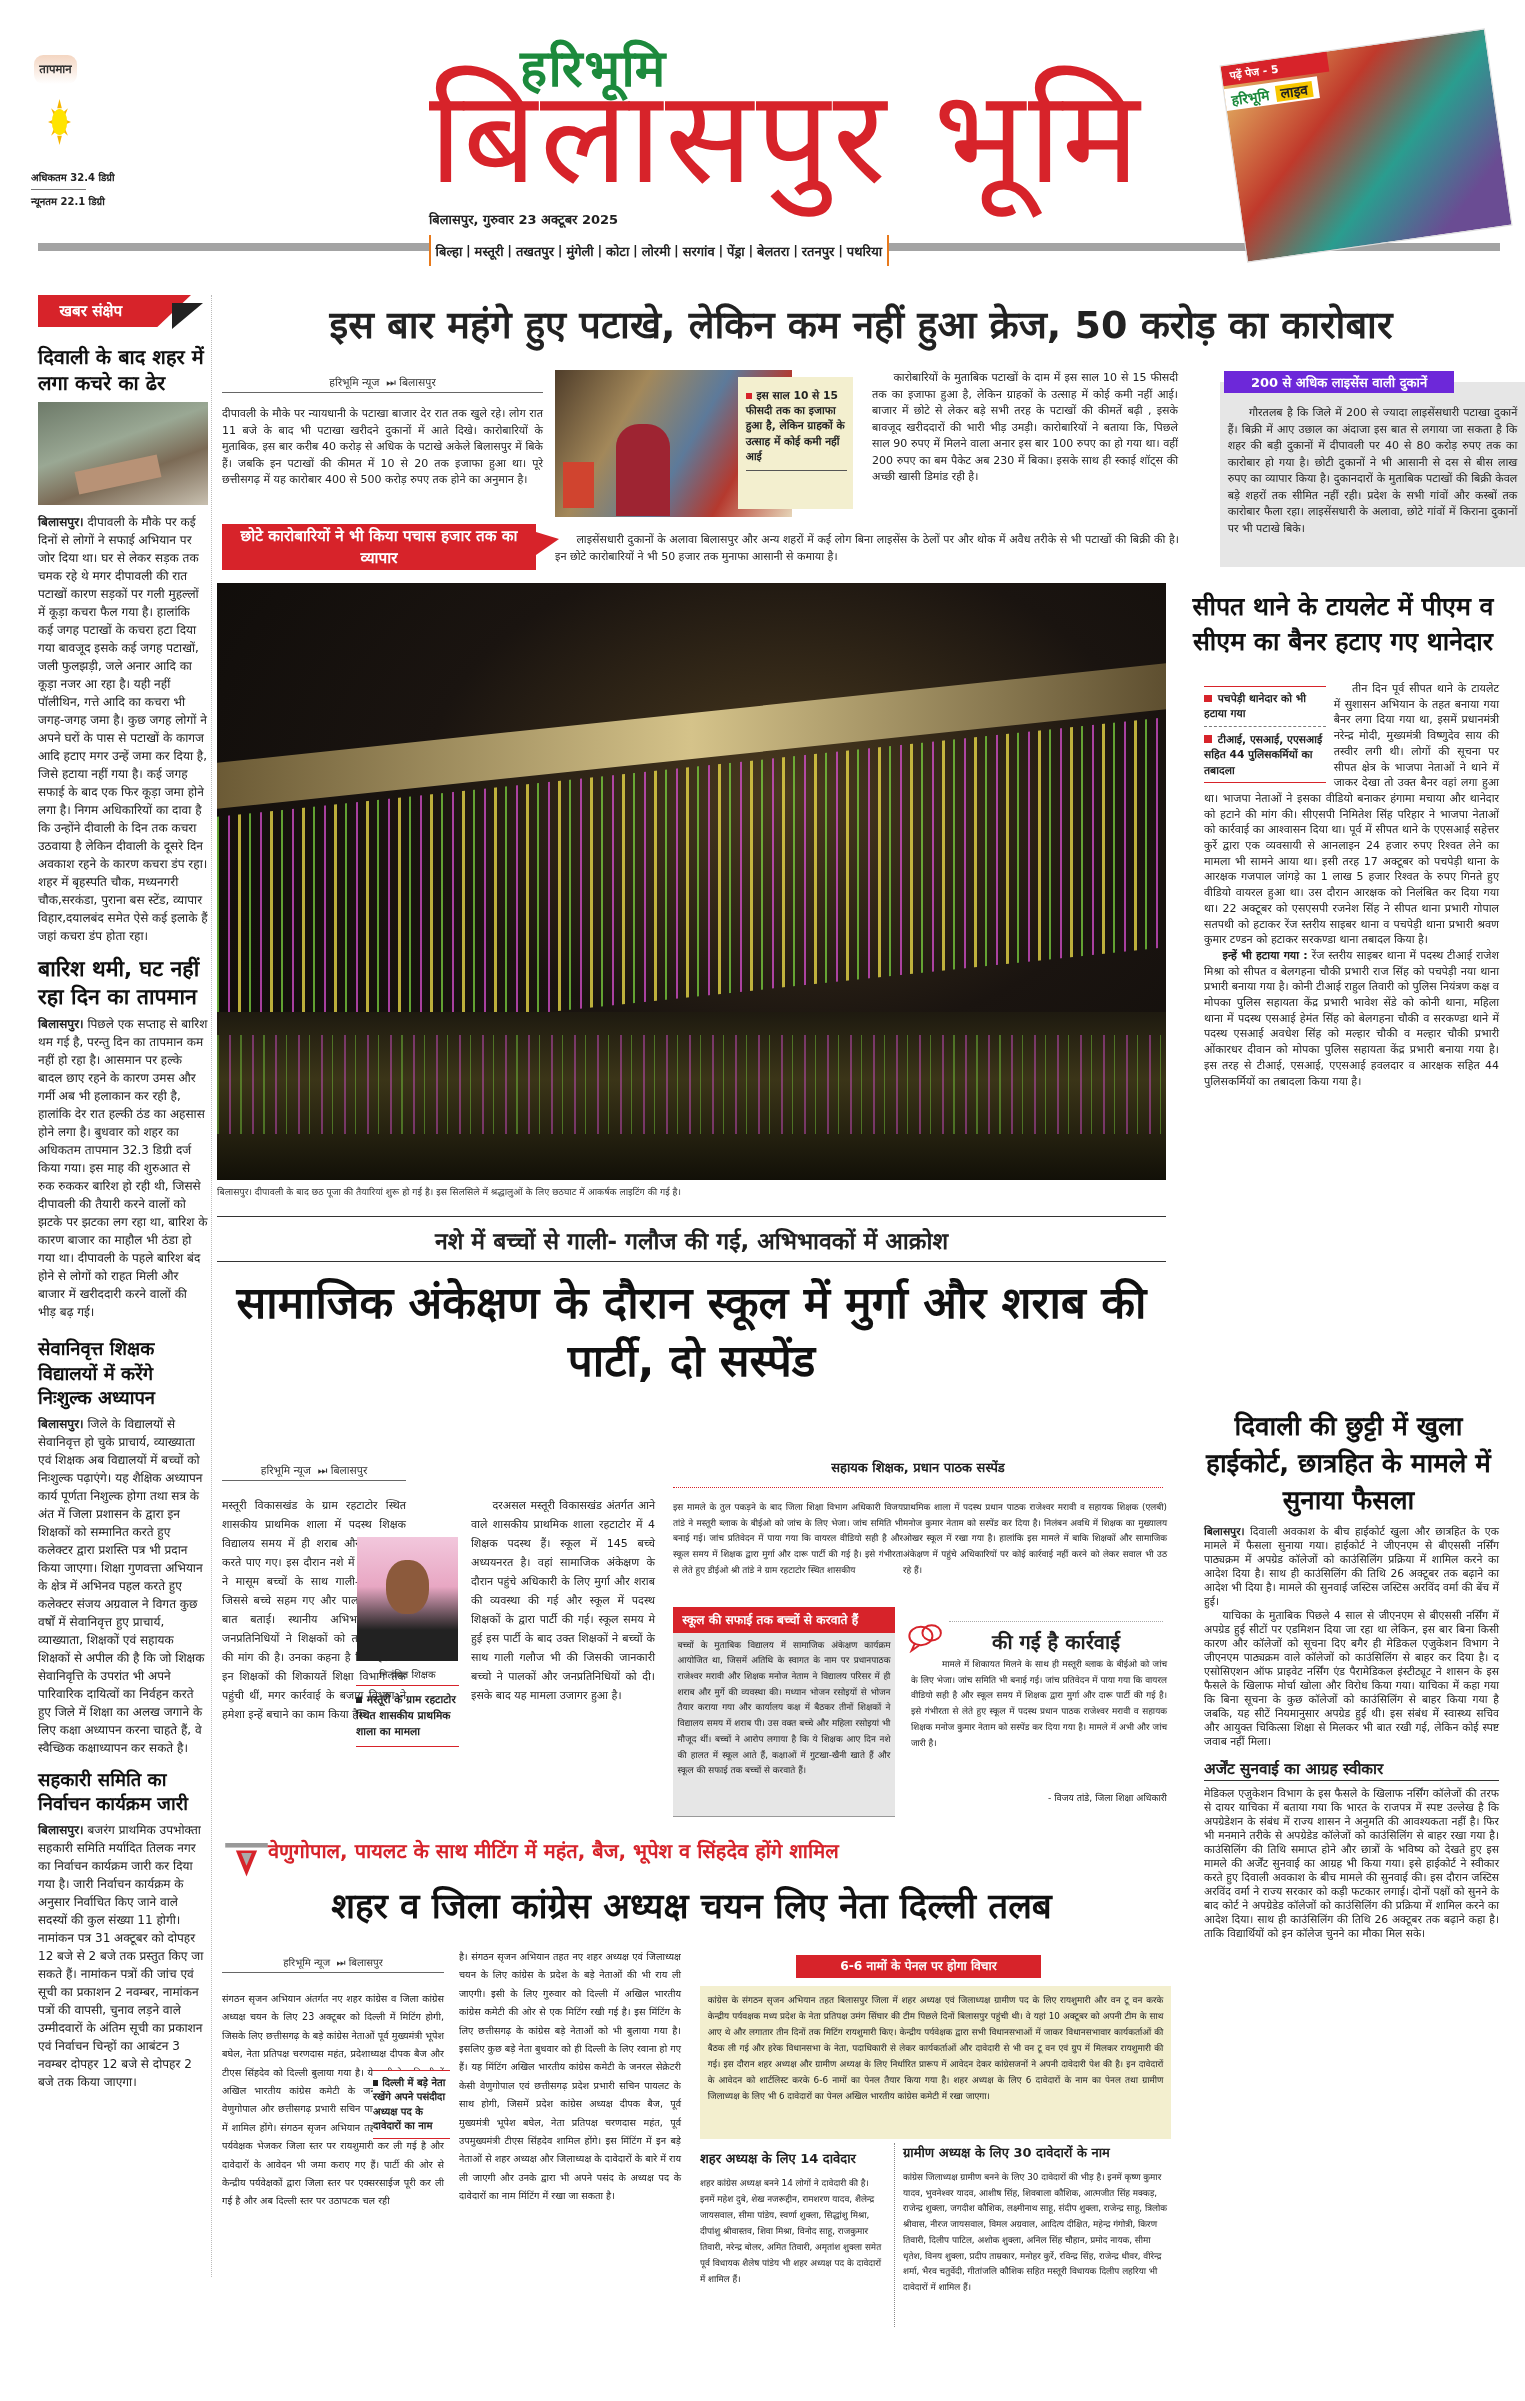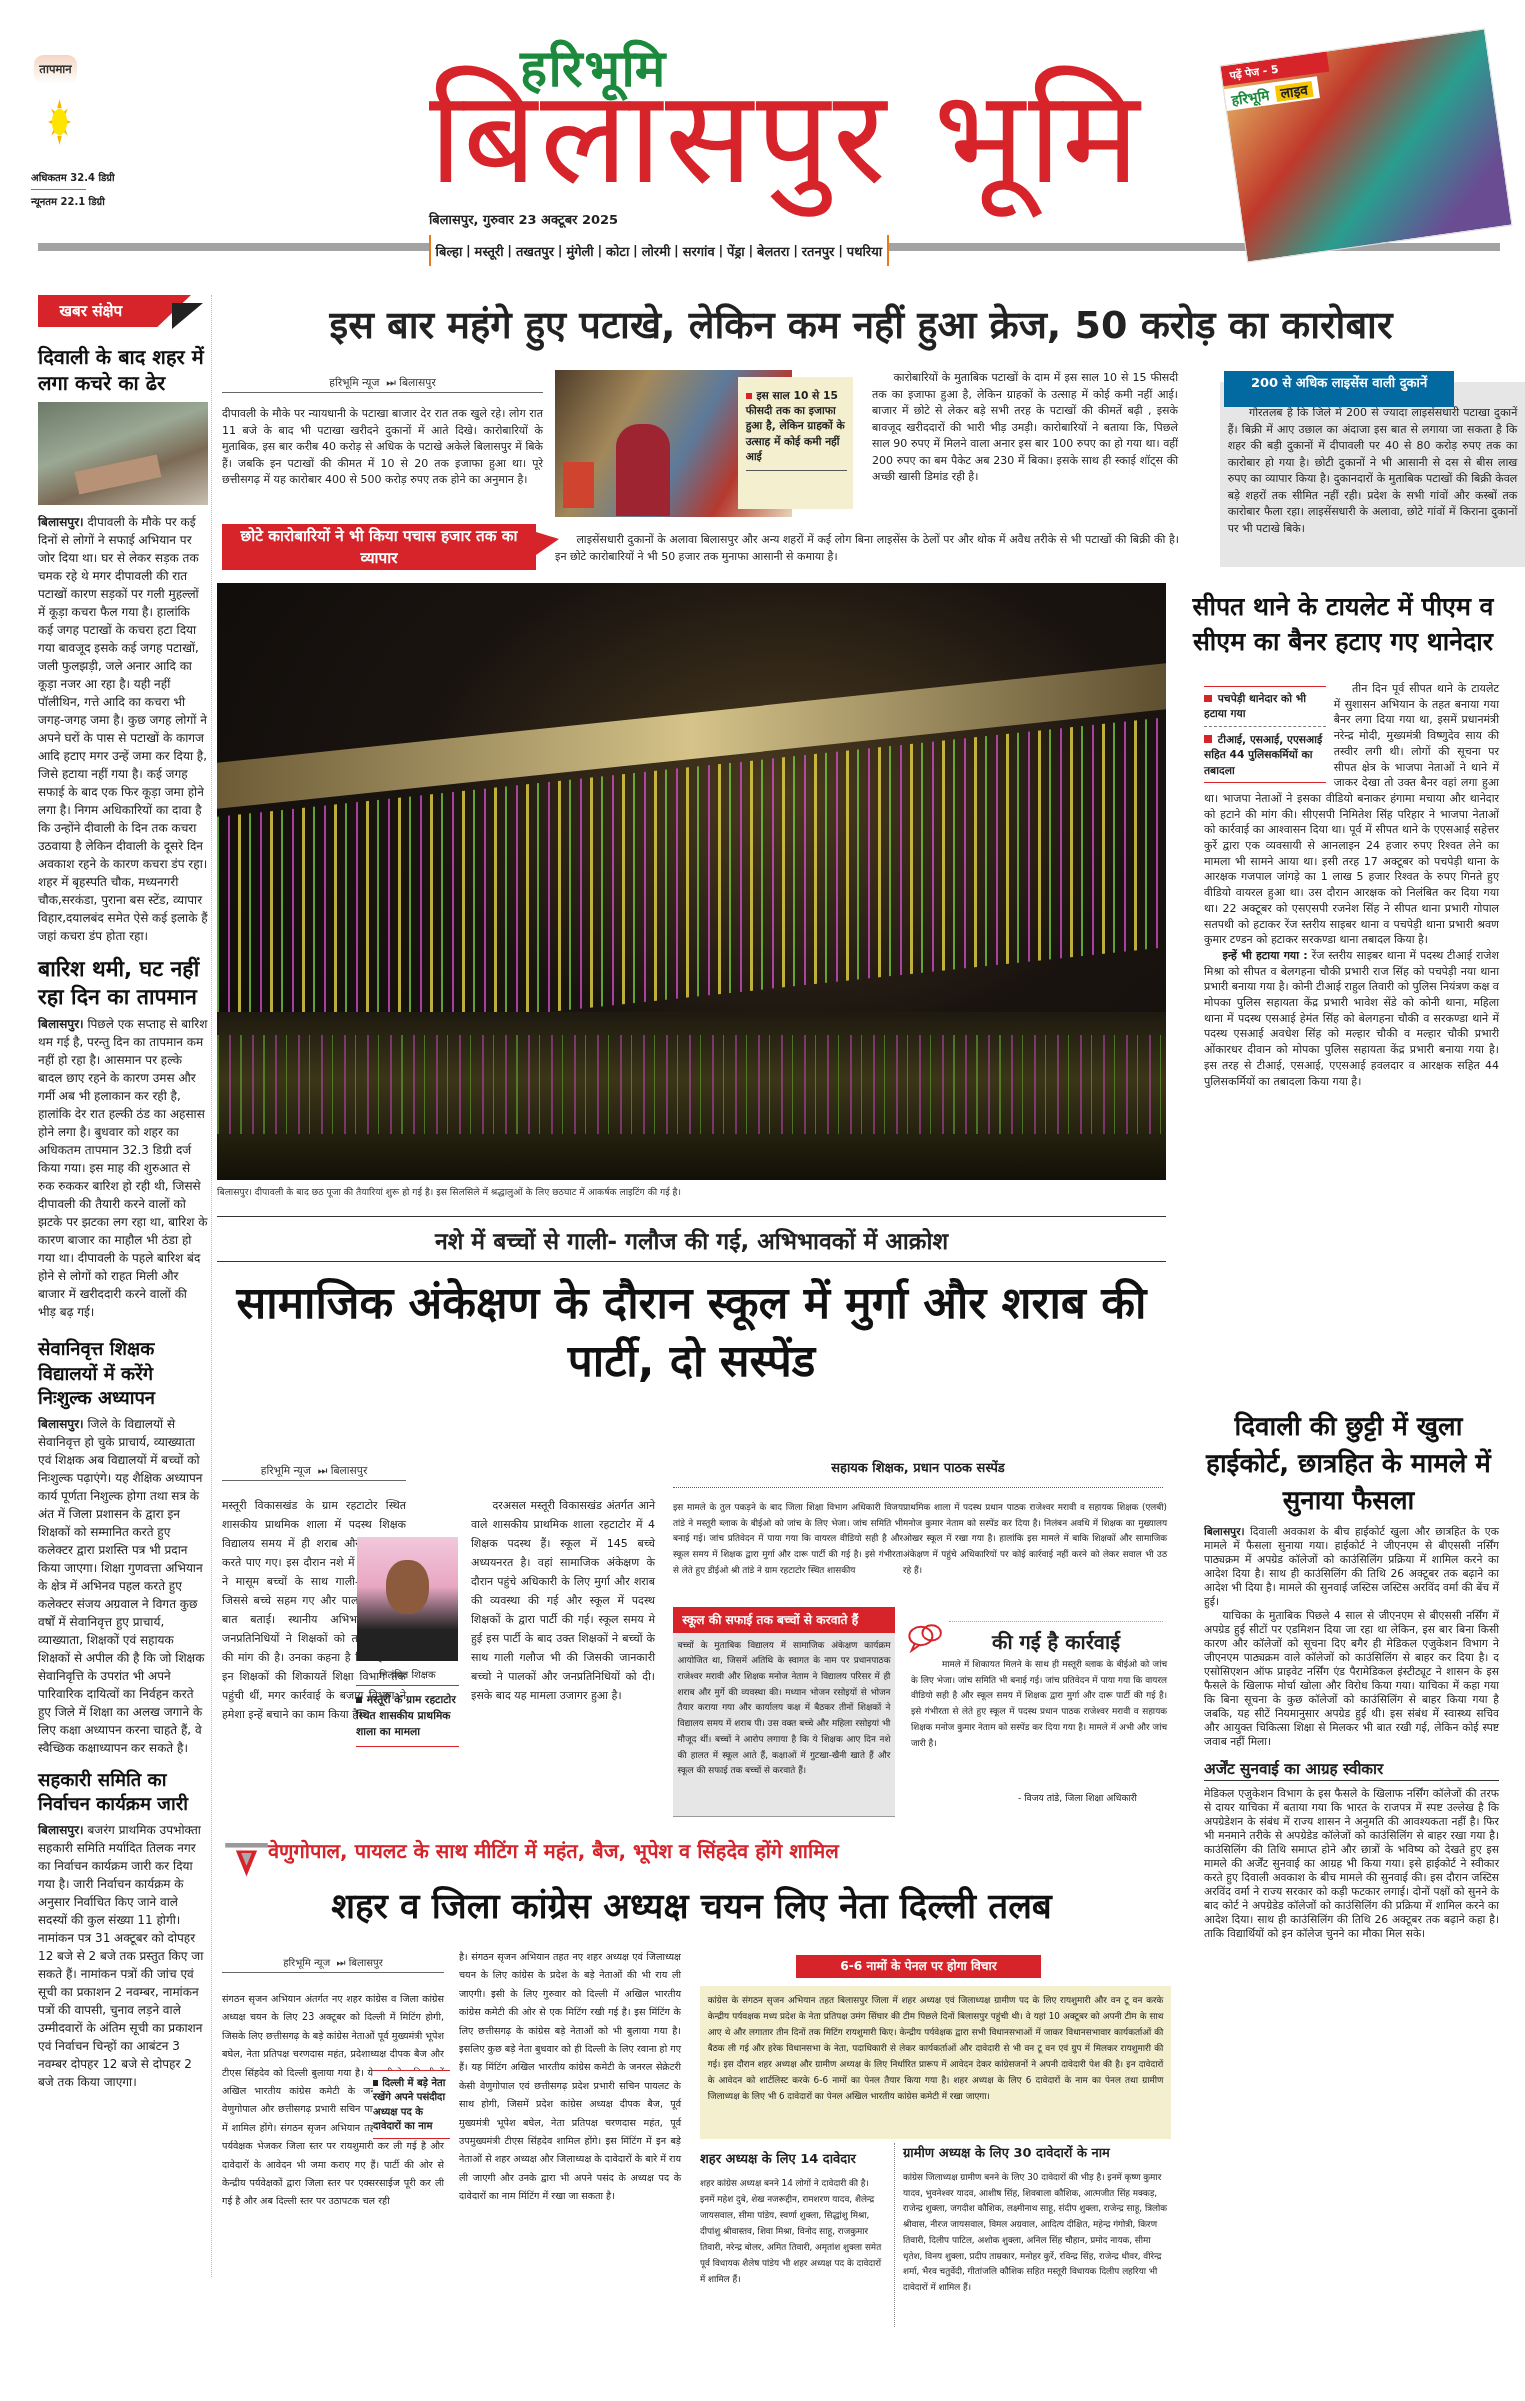--- a/index.html
+++ b/index.html
@@ -119,21 +119,21 @@
   <span style="display:inline-block;width:6.1px;height:6.1px;background:#d7232a;margin-right:4.6px"></span><span>इस साल 10 से 15 फीसदी तक का इजाफा हुआ है, लेकिन ग्राहकों के उत्साह में कोई कमी नहीं आई</span>
   <div style="border-top:0.8px solid #555;margin-top:6.1px"></div>
 </div>
 
 <div class="abs txt" data-name="lead-para2" style="left:872px;top:370px;width:306px;font-size:11px;line-height:16.5px;text-indent:21.4px">कारोबारियों के मुताबिक पटाखों के दाम में इस साल 10 से 15 फीसदी तक का इजाफा हुआ है, लेकिन ग्राहकों के उत्साह में कोई कमी नहीं आई। बाजार में छोटे से लेकर बड़े सभी तरह के पटाखों की कीमतें बढ़ी , इसके बावजूद खरीददारों की भारी भीड़ उमड़ी। कारोबारियों ने बताया कि, पिछले साल 90 रुपए में मिलने वाला अनार इस बार 100 रुपए का हो गया था। वहीं 200 रुपए का बम पैकेट अब 230 में बिका। इसके साथ ही स्काई शॉट्स की अच्छी खासी डिमांड रही है।</div>
 <div class="abs txt" data-name="lead-para3" style="left:555px;top:532px;width:624px;font-size:11px;line-height:16.5px;text-indent:21.4px">लाइसेंसधारी दुकानों के अलावा बिलासपुर और अन्य शहरों में कई लोग बिना लाइसेंस के ठेलों पर और थोक में अवैध तरीके से भी पटाखों की बिक्री की है। इन छोटे कारोबारियों ने भी 50 हजार तक मुनाफा आसानी से कमाया है।</div>
 
 <div class="abs" data-name="license-sidebar" style="left:1220px;top:382px;width:305px;height:185px;background:#e6e6e6;padding:23px 7.7px 0 7.7px">
   <p class="txt" data-name="license-sidebar-body" style="font-size:11px;line-height:16.5px;text-indent:21.4px">गौरतलब है कि जिले में 200 से ज्यादा लाइसेंसधारी पटाखा दुकानें हैं। बिक्री में आए उछाल का अंदाजा इस बात से लगाया जा सकता है कि शहर की बड़ी दुकानों में दीपावली पर 40 से 80 करोड़ रुपए तक का कारोबार हो गया है। छोटी दुकानों ने भी आसानी से दस से बीस लाख रुपए का व्यापार किया है। दुकानदारों के मुताबिक पटाखों की बिक्री केवल बड़े शहरों तक सीमित नहीं रही। प्रदेश के सभी गांवों और कस्बों तक कारोबार फैला रहा। लाइसेंसधारी के अलावा, छोटे गांवों में किराना दुकानों पर भी पटाखे बिके।</p>
 </div>
-<div class="abs" data-name="license-sidebar-title" style="left:1224px;top:371px;width:230px;height:36px;background:#0369a1;color:#fff;font-weight:bold;font-size:13px;line-height:23px;text-align:center">200 से अधिक लाइसेंस वाली दुकानें</div>
+<div class="abs" data-name="license-sidebar-title" style="left:1224px;top:371px;width:230px;height:22px;background:#6d28d9;color:#fff;font-weight:bold;font-size:13px;line-height:23px;text-align:center">200 से अधिक लाइसेंस वाली दुकानें</div>
 
 <div class="photo" data-name="illuminated-bridge-photo" style="left:217px;top:583px;width:949px;height:597px;background:radial-gradient(ellipse at 60% 35%,#4a3a1f 0%,#1a1410 45%,#0c0a08 100%)">
   <div style="position:absolute;left:0;top:130px;width:949px;height:46px;background:linear-gradient(90deg,#6b5a35,#d5c38a 50%,#5e4f30);transform:skewY(-6deg)"></div>
   <div style="position:absolute;left:0;top:184px;width:949px;height:230px;background:repeating-linear-gradient(90deg,#7bd13e 0 2.3px,transparent 2.3px 10.7px,#d94fd0 10.7px 13px,transparent 13px 21.4px,#f3e24a 21.4px 24px,transparent 24px 32px);opacity:.75;transform:skewY(-6deg)"></div>
   <div style="position:absolute;left:0;top:429px;width:949px;height:168px;background:linear-gradient(#1e1a10,#3b3518 40%,#121008);"></div>
   <div style="position:absolute;left:0;top:452px;width:949px;height:99px;background:repeating-linear-gradient(90deg,#7bd13e 0 1.5px,transparent 1.5px 12.2px,#d94fd0 12.2px 13.8px,transparent 13.8px 23px);opacity:.45"></div>
 </div>
 <div class="abs" data-name="bridge-caption" style="left:217px;top:1185px;width:949px;font-size:9.2px;color:#333;border-bottom:1.5px solid #333;padding-bottom:18px">बिलासपुर। दीपावली के बाद छठ पूजा की तैयारियां शुरू हो गई है। इस सिलसिले में श्रद्धालुओं के लिए छठघाट में आकर्षक लाइटिंग की गई है।</div>
 
 <div class="abs" data-name="police-headline" style="left:1190px;top:589px;width:306px;font-size:25px;line-height:35px;font-weight:bold;text-align:center;color:#111">सीपत थाने के टायलेट में पीएम व सीएम का बैनर हटाए गए थानेदार</div>
@@ -172,21 +172,21 @@
 
 <div class="abs" data-name="quote-bubble-icon" style="left:907px;top:1622px;width:37px;height:31px">
   <svg width="37" height="31" viewBox="0 0 48 40">
       <ellipse cx="18" cy="18" rx="15" ry="12" fill="none" stroke="#d7232a" stroke-width="2.5"></ellipse>
       <ellipse cx="32" cy="14" rx="12" ry="10" fill="none" stroke="#d7232a" stroke-width="2.5"></ellipse>
       <path d="M10 28 L6 37 L16 30" fill="none" stroke="#d7232a" stroke-width="2.5"></path>
     </svg>
 </div>
 <div class="abs" data-name="action-quote-title" style="left:949px;top:1621px;width:214px;font-size:20px;font-weight:bold;text-align:center;border-top:1.5px dotted #aaa;padding-top:6.1px">की गई है कार्रवाई</div>
 <div class="abs txt" data-name="action-quote-body" style="left:911px;top:1657px;width:256px;font-size:8.8px;line-height:15.7px;text-indent:31px">मामले में शिकायत मिलने के साथ ही मस्तूरी ब्लाक के बीईओ को जांच के लिए भेजा। जांच समिति भी बनाई गई। जांच प्रतिवेदन में पाया गया कि वायरल वीडियो सही है और स्कूल समय में शिक्षक द्वारा मुर्गा और दारू पार्टी की गई है। इसे गंभीरता से लेते हुए स्कूल में पदस्थ प्रधान पाठक राजेश्वर मरावी व सहायक शिक्षक मनोज कुमार नेताम को सस्पेंड कर दिया गया है। मामले में अभी और जांच जारी है।</div>
-<div class="abs" data-name="action-quote-attribution" style="left:881px;top:1791px;width:256px;font-size:9.2px;text-align:right">- विजय तांडे, जिला शिक्षा अधिकारी</div>
+<div class="abs" data-name="action-quote-attribution" style="left:911px;top:1791px;width:256px;font-size:9.2px;text-align:right">- विजय तांडे, जिला शिक्षा अधिकारी</div>
 
 <div class="abs" data-name="court-headline" style="left:1201px;top:1408px;width:295px;font-size:26px;line-height:37px;font-weight:bold;text-align:center;color:#111">दिवाली की छुट्टी में खुला हाईकोर्ट, छात्रहित के मामले में सुनाया फैसला</div>
 <div class="abs" data-name="court-body" style="left:1204px;top:1525px;width:295px">
   <p class="txt" style="font-size:10.7px;line-height:14px" data-name="court-p1"><b>बिलासपुर।</b> <span>दिवाली अवकाश के बीच हाईकोर्ट खुला और छात्रहित के एक मामले में फैसला सुनाया गया। हाईकोर्ट ने जीएनएम से बीएससी नर्सिंग पाठ्यक्रम में अपग्रेड कॉलेजों को काउंसिलिंग प्रक्रिया में शामिल करने का आदेश दिया है। साथ ही काउंसिलिंग की तिथि 26 अक्टूबर तक बढ़ाने का आदेश भी दिया है। मामले की सुनवाई जस्टिस जस्टिस अरविंद वर्मा की बेंच में हुई।</span></p>
   <p class="txt" style="font-size:10.7px;line-height:14px;text-indent:18.4px" data-name="court-p2">याचिका के मुताबिक पिछले 4 साल से जीएनएम से बीएससी नर्सिंग में अपग्रेड हुई सीटों पर एडमिशन दिया जा रहा था लेकिन, इस बार बिना किसी कारण और कॉलेजों को सूचना दिए बगैर ही मेडिकल एजुकेशन विभाग ने जीएनएम पाठ्यक्रम वाले कॉलेजों को काउंसिलिंग से बाहर कर दिया है। द एसोसिएशन ऑफ प्राइवेट नर्सिंग एंड पैरामेडिकल इंस्टीट्यूट ने शासन के इस फैसले के खिलाफ मोर्चा खोला और विरोध किया गया। याचिका में कहा गया कि बिना सूचना के कुछ कॉलेजों को काउंसिलिंग से बाहर किया गया है जबकि, यह सीटें नियमानुसार अपग्रेड हुई थी। इस संबंध में स्वास्थ्य सचिव और आयुक्त चिकित्सा शिक्षा से मिलकर भी बात रखी गई, लेकिन कोई स्पष्ट जवाब नहीं मिला।</p>
   <div data-name="court-subhead" style="font-size:15.3px;font-weight:bold;margin-top:9.2px;border-bottom:0.8px solid #333;padding-bottom:1.5px">अर्जेंट सुनवाई का आग्रह स्वीकार</div>
   <p class="txt" style="font-size:10.7px;line-height:14px;margin-top:6.1px" data-name="court-p3">मेडिकल एजुकेशन विभाग के इस फैसले के खिलाफ नर्सिंग कॉलेजों की तरफ से दायर याचिका में बताया गया कि भारत के राजपत्र में स्पष्ट उल्लेख है कि अपग्रेडेशन के संबंध में राज्य शासन ने अनुमति की आवश्यकता नहीं है। फिर भी मनमाने तरीके से अपग्रेडेड कॉलेजों को काउंसिलिंग से बाहर रखा गया है। काउंसिलिंग की तिथि समाप्त होने और छात्रों के भविष्य को देखते हुए इस मामले की अर्जेंट सुनवाई का आग्रह भी किया गया। इसे हाईकोर्ट ने स्वीकार करते हुए दिवाली अवकाश के बीच मामले की सुनवाई की। इस दौरान जस्टिस अरविंद वर्मा ने राज्य सरकार को कड़ी फटकार लगाई। दोनों पक्षों को सुनने के बाद कोर्ट ने अपग्रेडेड कॉलेजों को काउंसिलिंग की प्रक्रिया में शामिल करने का आदेश दिया। साथ ही काउंसिलिंग की तिथि 26 अक्टूबर तक बढ़ाने कहा है। ताकि विद्यार्थियों को इन कॉलेज चुनने का मौका मिल सके।</p>
 </div>
 
 <div class="abs" data-name="congress-kicker-arrow-icon" style="left:225px;top:1843px;width:43px;height:38px">

